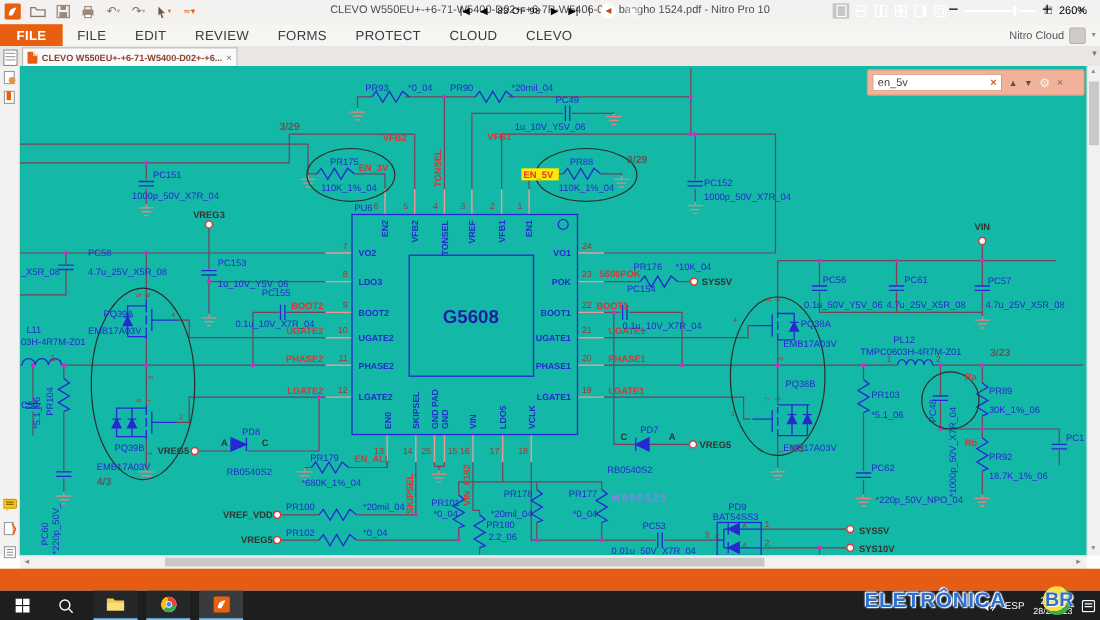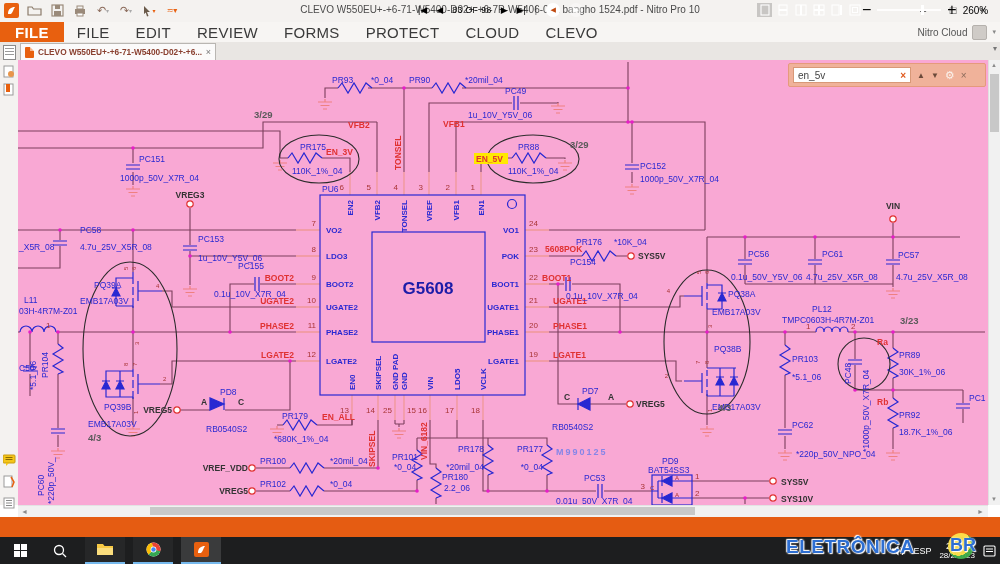--- a/index.html
+++ b/index.html
@@ -8,39 +8,39 @@
   .abs{position:absolute}
   
   #titlebar{left:0;top:0;width:1000px;height:22px;background:#f4f2f0;border-bottom:1px solid #e3e0dd}
   #qbar{left:2px;top:2px;display:flex;align-items:center;gap:5px}
   .qb{width:18px;height:17px;display:flex;align-items:center;justify-content:center;color:#8a6a5a;font-size:11px}
   #wtitle{left:0;top:4px;width:1000px;text-align:center;font-size:10px;color:#4a4a4a}
   #wctl{right:2px;top:0;display:flex}
   .wc{width:30px;height:21px;text-align:center;line-height:21px;font-size:11px;color:#444}
   
   #ribbon{left:0;top:22px;width:1000px;height:20px;background:#f7f5f3;border-bottom:1px solid #e2dfdb;display:flex;align-items:stretch}
-  .rtab{padding:0 13px;font-size:15px;color:#3a3a3a;display:flex;align-items:center;letter-spacing:.3px}
+  .rtab{padding:0 13px;font-size:12px;color:#3a3a3a;display:flex;align-items:center;letter-spacing:.3px}
   .rtab.file{background:#e8600f;color:#fff;font-weight:bold;padding:0 15px}
   #cloud{position:absolute;right:4px;top:22px;height:20px;display:flex;align-items:center;gap:5px;font-size:10px;color:#555}
   #avatar{width:13px;height:13px;background:#cfcbc7;border:1px solid #b5b1ad;border-radius:2px}
   
   #tabbar{left:0;top:42px;width:1000px;height:18px;background:#e9e6e3;border-bottom:1px solid #b3b0ac}
   #pagesicon{left:3px;top:45px;width:11px;height:13px;border:1px solid #8a8a8a;background:#fff}
   #pagesicon i{display:block;height:1px;background:#9a9a9a;margin:2px 1px 0}
   #doctab{left:20px;top:43px;width:196px;height:17px;background:#fbfafa;border:1px solid #b9b6b2;border-bottom:none;display:flex;align-items:center;gap:4px;padding:0 4px;box-sizing:border-box}
   #doctab .pdfic{width:9px;height:11px;background:#e8600f;border-radius:1px;position:relative;flex:0 0 auto}
   #doctab .pdfic:after{content:"";position:absolute;right:0;top:0;border:2px solid #fbfafa;border-left-color:#f5b48d;border-bottom-color:#f5b48d}
   #doctab .ttl{font-size:8.3px;font-weight:bold;color:#8a4030;white-space:nowrap;overflow:hidden}
   #doctab .cls{font-size:9px;color:#777;margin-left:auto}
   #ribtoggle{right:3px;top:44px;font-size:8px;color:#777}
   
   #sidebar{left:0;top:60px;width:18px;height:445px;background:#f4f2f0;border-right:1px solid #d8d5d1}
   .sic{position:absolute;left:3px;width:12px;height:13px}
   
-  #canvas{left:18px;top:60px;width:970px;height:445px;background:#f9a8d4;overflow:hidden}
+  #canvas{left:18px;top:60px;width:970px;height:445px;background:#14b8a6;overflow:hidden}
   #vscroll{left:988px;top:60px;width:12px;height:445px;background:#f1f1f1;border-left:1px solid #e0e0e0}
   #vthumb{left:989.5px;top:74px;width:9px;height:58px;background:#c8c8c8}
   .sarr{position:absolute;color:#8a8a8a;font-size:6px;left:991px}
   #hscroll{left:18px;top:505px;width:970px;height:12px;background:#f1f1f1;border-top:1px solid #e3e3e3}
   #hthumb{left:150px;top:507px;width:545px;height:8px;background:#c8c8c8}
   .harr{position:absolute;top:508px;color:#8a8a8a;font-size:7px}
   
   #searchbar{left:788px;top:63px;width:198px;height:24px;background:#f0b29a;border:1px solid #e59a7c;border-radius:2px;display:flex;align-items:center;padding:0 4px;box-sizing:border-box;gap:6px}
   #searchinput{width:118px;height:16px;background:#fff;border:1px solid #d89878;display:flex;align-items:center;padding:0 4px;box-sizing:border-box}
   #searchinput .q{font-size:10px;color:#444;flex:1}

